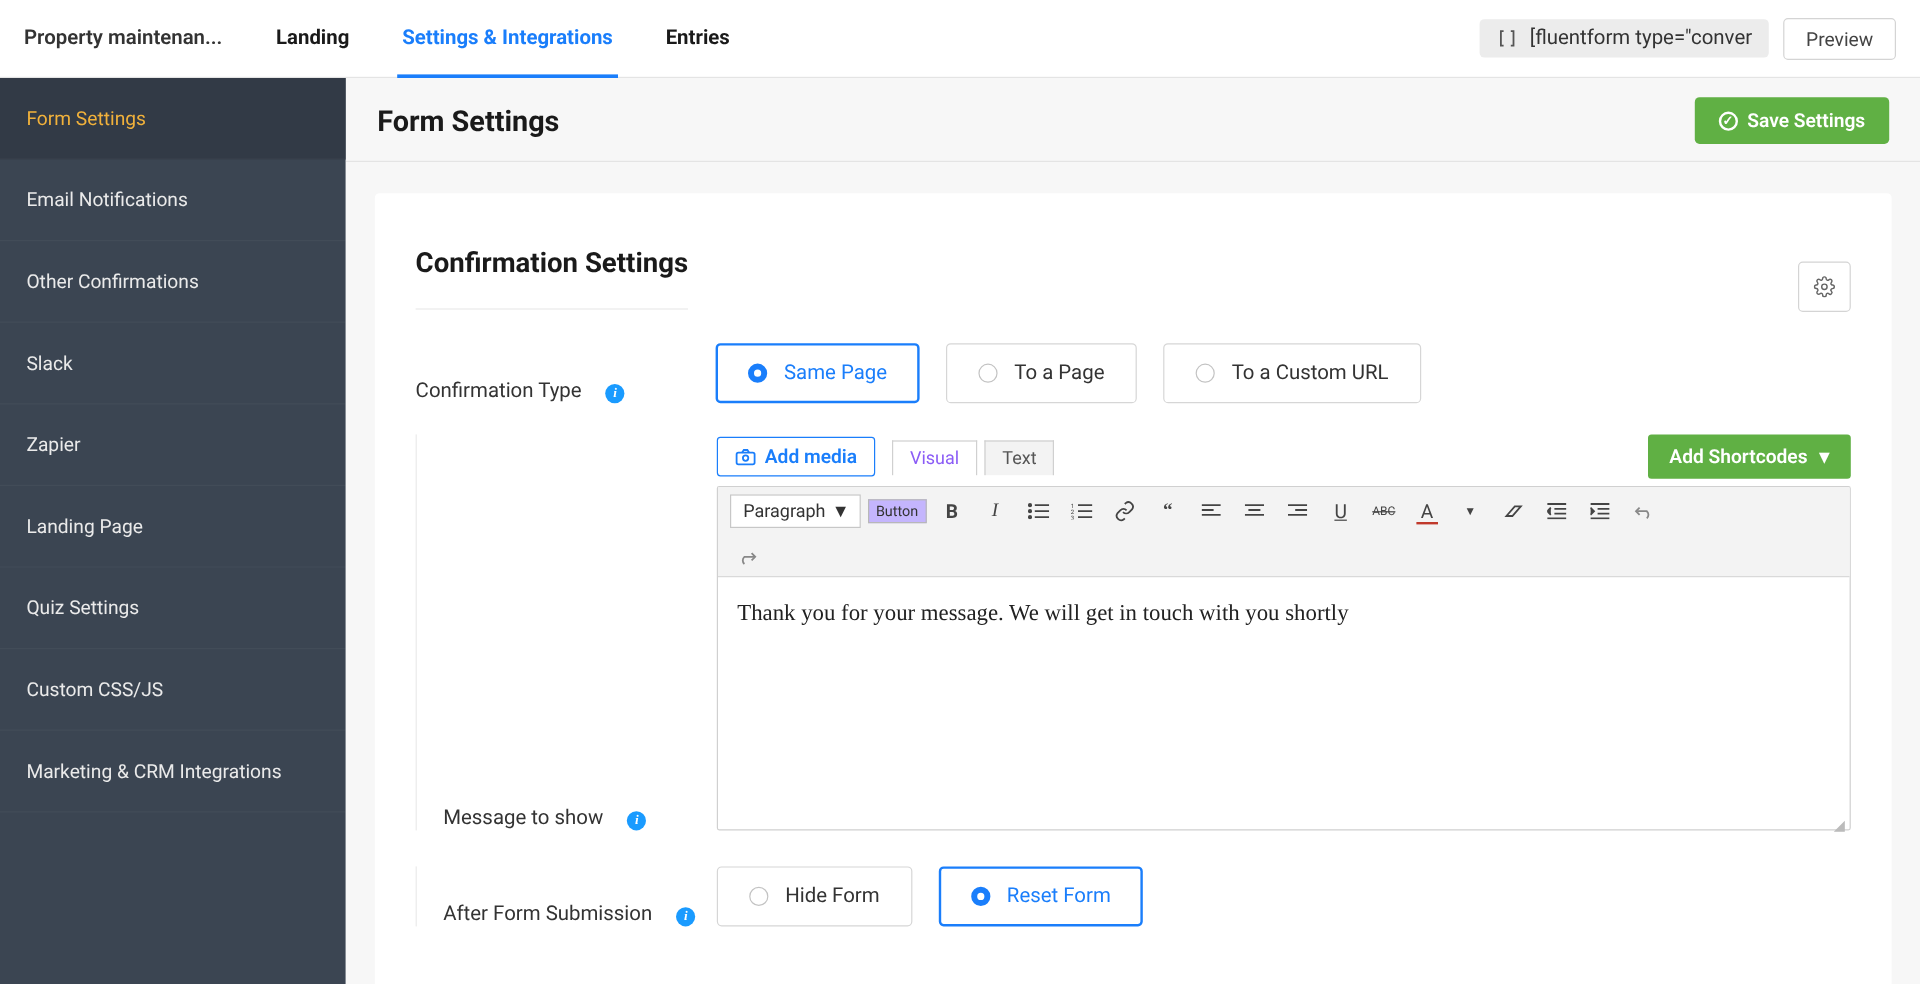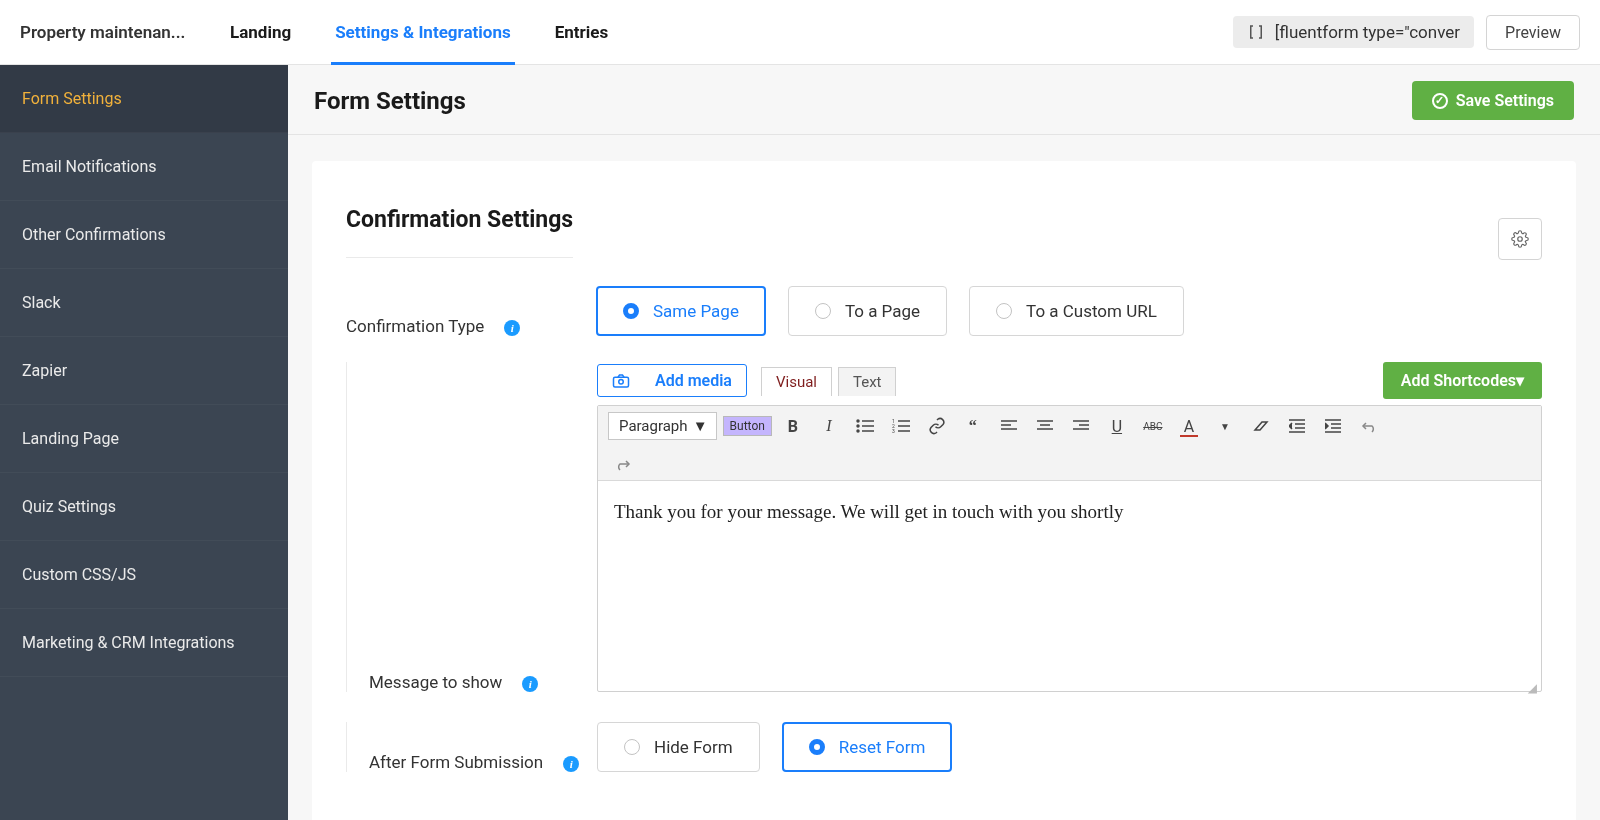--- a/index.html
+++ b/index.html
@@ -39,24 +39,24 @@
   .info-icon { width: 16px; height: 16px; border-radius: 50%; background: #1a9bff; color: #fff; font-size: 11px; font-style: italic; font-weight: 700; display: inline-flex; align-items: center; justify-content: center; font-family: Georgia, serif; }
 
   .radio-group { display: flex; gap: 22px; }
   .radio-pill { display: flex; align-items: center; gap: 14px; border: 1px solid #d6d6d6; border-radius: 4px; padding: 14px 26px; cursor: pointer; font-size: 17px; color: #333; background:#fff; }
   .radio-pill.selected { border: 2px solid #1a7efb; color: #1a7efb; padding: 13px 25px; }
   .radio-dot { width: 16px; height: 16px; border-radius: 50%; border: 1px solid #c3c3c3; display:inline-block; position:relative; }
   .radio-pill.selected .radio-dot { border: 5px solid #1a7efb; }
 
   .editor-sub { border-left: 1px solid #eaeaea; margin-left: 0; padding-left: 22px; }
   .editor-top { display: flex; align-items: center; gap: 14px; margin-bottom: 6px; }
-  .add-media-btn { display: flex; align-items: center; gap: 25px; border: 1px solid #1a7efb; color: #1a7efb; background: #fff; border-radius: 3px; padding: 6px 14px; font-size: 16px; font-weight: 600; cursor: pointer; }
+  .add-media-btn { display: flex; align-items: center; gap: 7px; border: 1px solid #1a7efb; color: #1a7efb; background: #fff; border-radius: 3px; padding: 6px 14px; font-size: 16px; font-weight: 600; cursor: pointer; }
   .ed-tab { border: 1px solid #d0d0d0; background: #f3f3f3; padding: 5px 14px; font-size: 15px; color: #555; cursor: pointer; border-bottom: none; margin-bottom:-1px; }
-  .ed-tab.active { background: #fff; color: #7f1d1d; }
-  .shortcodes-btn { margin-left: auto; background: #60b044; color: #fff; border: none; border-radius: 3px; padding: 9px 18px; font-size: 16px; font-weight: 600; display: flex; align-items: center; cursor: pointer; }
+  .ed-tab.active { background: #fff; color: #8b5cf6; }
+  .shortcodes-btn { margin-left: auto; background: #60b044; color: #fff; border: none; border-radius: 3px; padding: 9px 18px; font-size: 16px; font-weight: 600; display: flex; align-items: center; gap: 10px; cursor: pointer; }
 
   .wysiwyg { border: 1px solid #d0d0d0; border-radius: 2px; }
   .toolbar { background: #f3f3f3; border-bottom: 1px solid #d9d9d9; padding: 6px 10px 2px 10px; display: flex; flex-wrap: wrap; align-items: center; gap: 6px; }
   .para-select { border: 1px solid #c7c7c7; background: #fff; font-size: 15px; padding: 4px 28px 4px 10px; position: relative; cursor:pointer; }
   .btn-pill  { border:1px solid #b8b8b8; background:#c4b5fd; font-size:12px; padding:2px 6px; cursor:pointer; }
   .tb-btn { width: 30px; height: 28px; display: inline-flex; align-items: center; justify-content: center; color: #444; cursor: pointer; font-size: 16px; }
   .toolbar-row2 { width:100%; padding-top:4px; }
   .editor-area { min-height: 200px; padding: 20px 16px; font-family: Georgia, "Times New Roman", serif; font-size: 19px; color: #222; outline: none; }
   .resize-grip { height: 10px; display:flex; justify-content:flex-end; padding-right:4px; color:#bbb; font-size:12px; }
 

